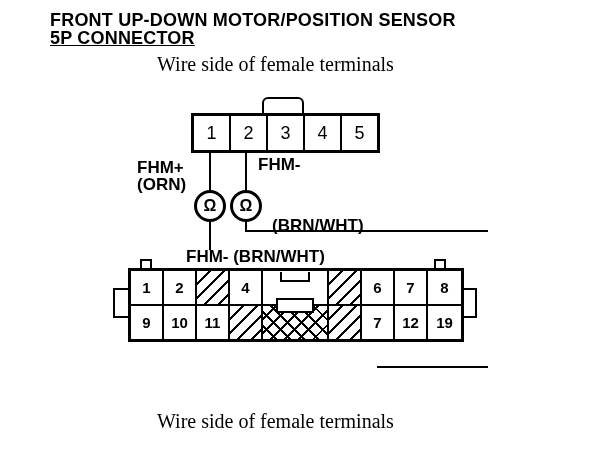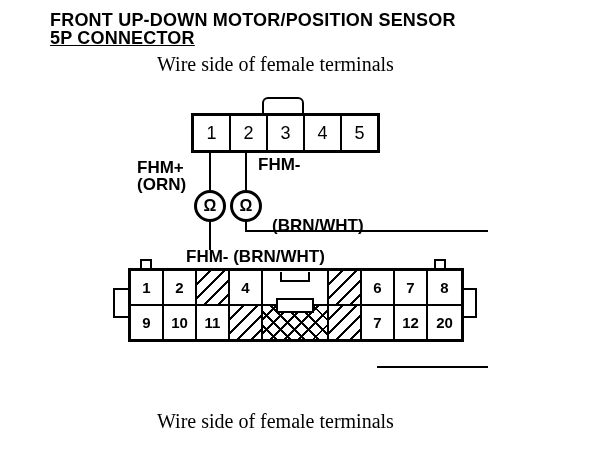--- a/index.html
+++ b/index.html
@@ -96,21 +96,21 @@
       </div>
     <div class="row18 row-bottom">
         <div class="cell">9</div>
         <div class="cell">10</div>
         <div class="cell">11</div>
         <div class="cell hatch-single"></div>
         <div class="cell hatch-cross" style="grid-column: span 2;"></div>
         <div class="cell hatch-single"></div>
         <div class="cell">7</div>
         <div class="cell">12</div>
-        <div class="cell">20</div>
+        <div class="cell">19</div>
       </div>
   </div>
 
   <div class="fixture" style="left:280px; top:272px; width:30px; height:10px; border-top:none;"></div>
   <div class="fixture" style="left:276px; top:298px; width:38px; height:15px;"></div>
 
 
   <div class="abs mono" style="left:157px; top:410px;">Wire side of female terminals</div>
 
 </div>

